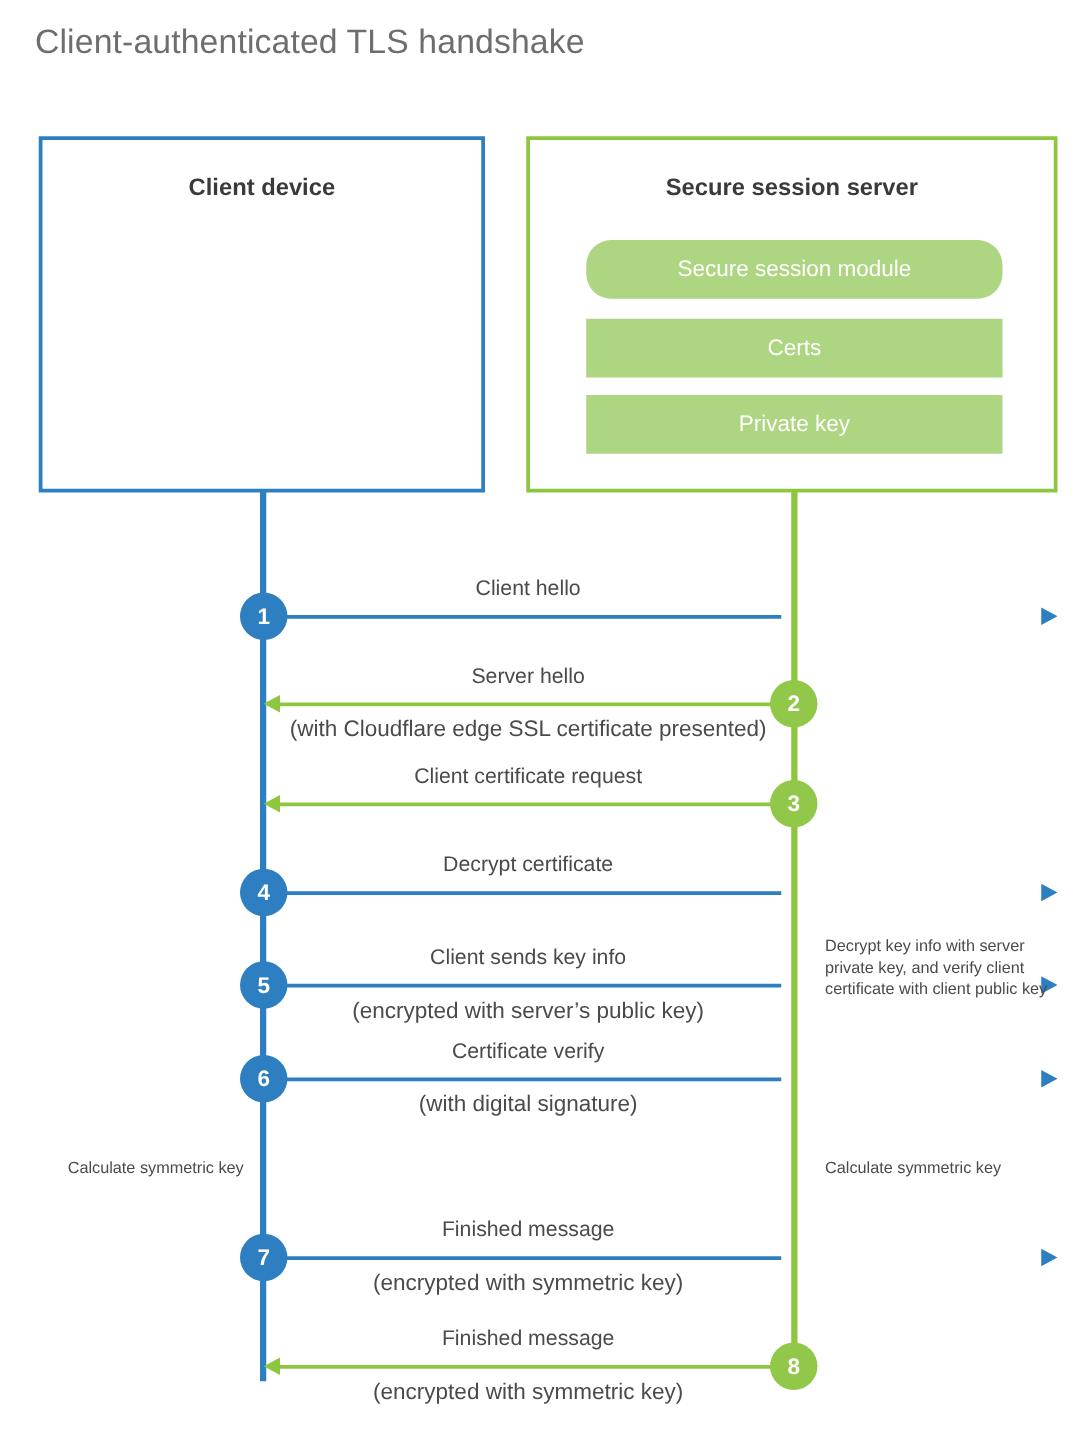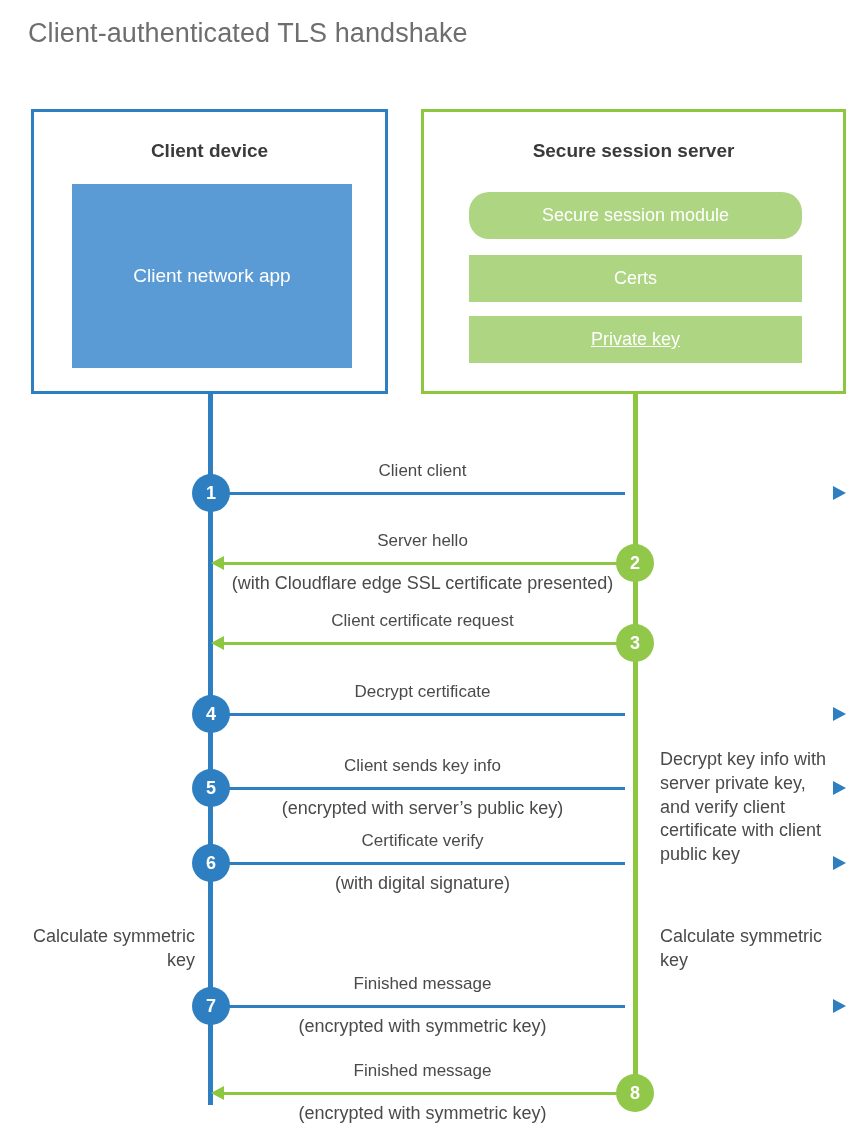--- a/index.html
+++ b/index.html
@@ -36,21 +36,21 @@
     text-align:center;font-size:19px;font-weight:400;line-height:1.25;
   }
   .green-bar{
     position:absolute;left:45px;width:333px;height:47px;
     background:#aed581;color:#ffffff;
     display:flex;align-items:center;justify-content:center;
     font-size:18px;font-weight:400;
   }
   .green-bar.b0{top:80px;border-radius:20px;}
   .green-bar.b1{top:143px;}
-  .green-bar.b2{top:204px;text-decoration:underline;}
+  .green-bar.b2{top:204px;}
 
   
   .lifeline{position:absolute;width:5px;}
   .lifeline.client{left:208px;top:393px;height:712px;background:#2e7fc1;}
   .lifeline.server{left:633px;top:393px;height:702px;background:#8dc63f;}
 
   
   .msg{position:absolute;left:0;width:865px;height:0;}
   .arrow-line{position:absolute;height:3px;}
   .arrow-line.blue{background:#2e7fc1;left:211px;width:414px;}
@@ -81,57 +81,54 @@
   .step-circle{
     position:absolute;width:38px;height:38px;border-radius:50%;
     display:flex;align-items:center;justify-content:center;
     color:#ffffff;font-size:18px;font-weight:bold;
   }
   .step-circle.blue{background:#2e7fc1;left:192px;}
   .step-circle.green{background:#92c849;left:616px;}
 
   
   .note{
-    position:absolute;font-size:18px;line-height:1.32;color:#4a4a4a;
+    position:absolute;font-size:13px;line-height:1.32;color:#4a4a4a;
   }
   .note.right{left:660px;width:180px;text-align:left;}
   .note.left{left:30px;width:165px;text-align:right;}
 </style>
 </head>
 <body>
 
 <div id="stage">
 
   <div class="title">Client-authenticated TLS handshake</div>
 
   <div class="actor-box client">
     <div class="actor-title">Client device</div>
-    <div class="inner-blue">
-      <span>Client network app</span>
-    </div>
   </div>
 
   <div class="actor-box server">
     <div class="actor-title">Secure session server</div>
     <div class="green-bar b0">
       <span>Secure session module</span>
     </div>
     <div class="green-bar b1">
       <span>Certs</span>
     </div>
     <div class="green-bar b2">
       <span>Private key</span>
     </div>
   </div>
 
   <div class="lifeline client"></div>
   <div class="lifeline server"></div>
 
   <div class="msg" style="top:493px">
-    <div class="msg-label" style="top:-32px">Client client</div>
+    <div class="msg-label" style="top:-32px">Client hello</div>
     <div class="arrow-line blue" style="top:-1px">
       <div class="arrow-head blue"></div>
     </div>
   </div>
   <div class="step-circle blue" style="top:474px">
     <span>1</span>
   </div>
 
   <div class="msg" style="top:563px">
     <div class="msg-label" style="top:-32px">Server hello</div>

